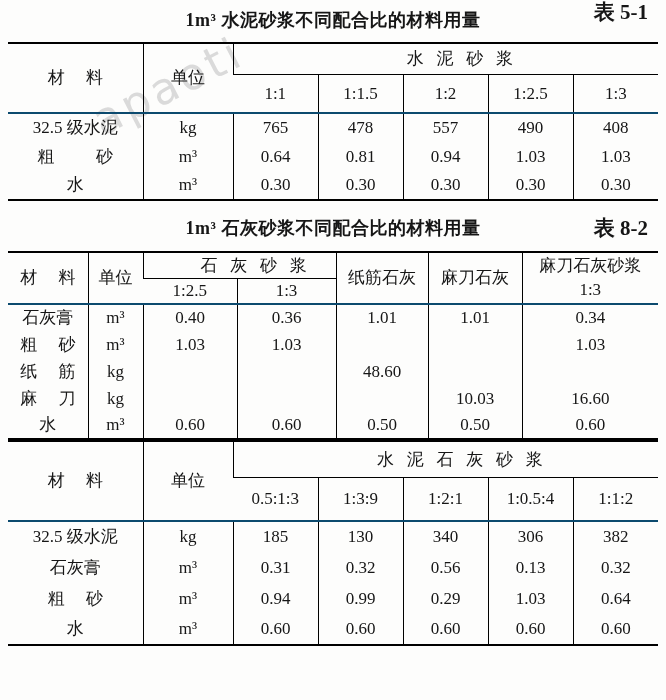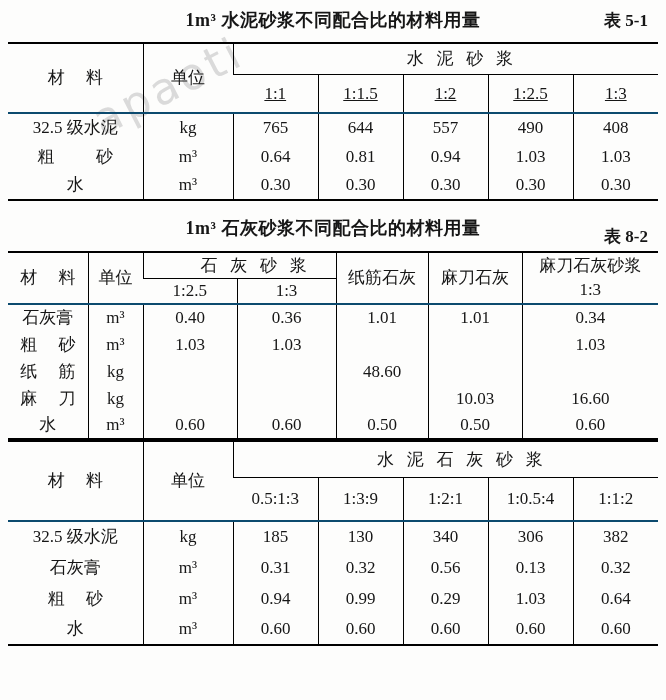--- a/index.html
+++ b/index.html
@@ -12,41 +12,41 @@
     position:absolute; left:84px; top:100px;
     transform:rotate(-27deg); transform-origin:left top;
     font-family:"DejaVu Sans",sans-serif;
     font-size:44px; letter-spacing:4px;
     color:rgba(140,140,140,0.30);
     white-space:nowrap; pointer-events:none;
   }
   section { position:relative; }
   .tbl-title-row { position:relative; text-align:center; line-height:25px; height:25px; }
   .tbl-title { display:inline; margin:0; font-size:18px; font-weight:bold; letter-spacing:0.5px; }
-  .tbl-tag { position:absolute; right:18px; top:8px; font-size:17px; font-weight:bold; }
+  .tbl-tag { position:absolute; right:18px; top:0; font-size:21px; font-weight:bold; }
   .sec1 .tbl-title-row { padding-top:8px; margin-bottom:9px; }
   .sec2 .tbl-title-row { margin-top:15px; margin-bottom:10px; }
   .sec3 .tbl-title-row { margin-top:20px; margin-bottom:9px; }
 
   table {
     border-collapse:collapse; table-layout:fixed;
     width:650px; margin-left:8px;
     font-size:17px;
   }
   .t { border-top:2.5px solid #000; border-bottom:2.5px solid #000; }
   th, td {
     border-left:1px solid #000;
     font-weight:normal; text-align:center; vertical-align:middle;
     padding:0; overflow:hidden; line-height:1.25;
   }
   tr > :first-child { border-left:none; }
   thead { border-bottom:2px solid #0c4a6e; }
   .group { border-bottom:1px solid #000;padding-left:28px; }
 
-  .t1 tr.hr1 { height:31px; }  .t1 tr.hr2 { height:39px;text-decoration:underline; }  .t1 tbody tr { height:29px; }
+  .t1 tr.hr1 { height:31px; }  .t1 tr.hr2 { height:39px; }  .t1 tbody tr { height:29px; }
   .t2 tr.hr1 { height:26px; }  .t2 tr.hr2 { height:26px; }  .t2 tbody tr { height:27px; }
   .t3 tr.hr1 { height:36px; }  .t3 tr.hr2 { height:44px; }  .t3 tbody tr { height:31px; }
 
   .ws05 { word-spacing:0.5em; }
   .ws1  { word-spacing:1.0em; }
   .ws3  { word-spacing:2.2em; }
   .twoline div { line-height:1.4; }
 </style>
 </head>
 <body>
@@ -80,21 +80,21 @@
         <th>1:2</th>
         <th>1:2.5</th>
         <th>1:3</th>
       </tr>
     </thead>
     <tbody>
       <tr>
         <td>32.5 级水泥</td>
         <td>kg</td>
         <td>765</td>
-        <td>644</td>
+        <td>478</td>
         <td>557</td>
         <td>490</td>
         <td>408</td>
       </tr>
       <tr>
         <td class="ws3">粗 砂</td>
         <td>m³</td>
         <td>0.64</td>
         <td>0.81</td>
         <td>0.94</td>

